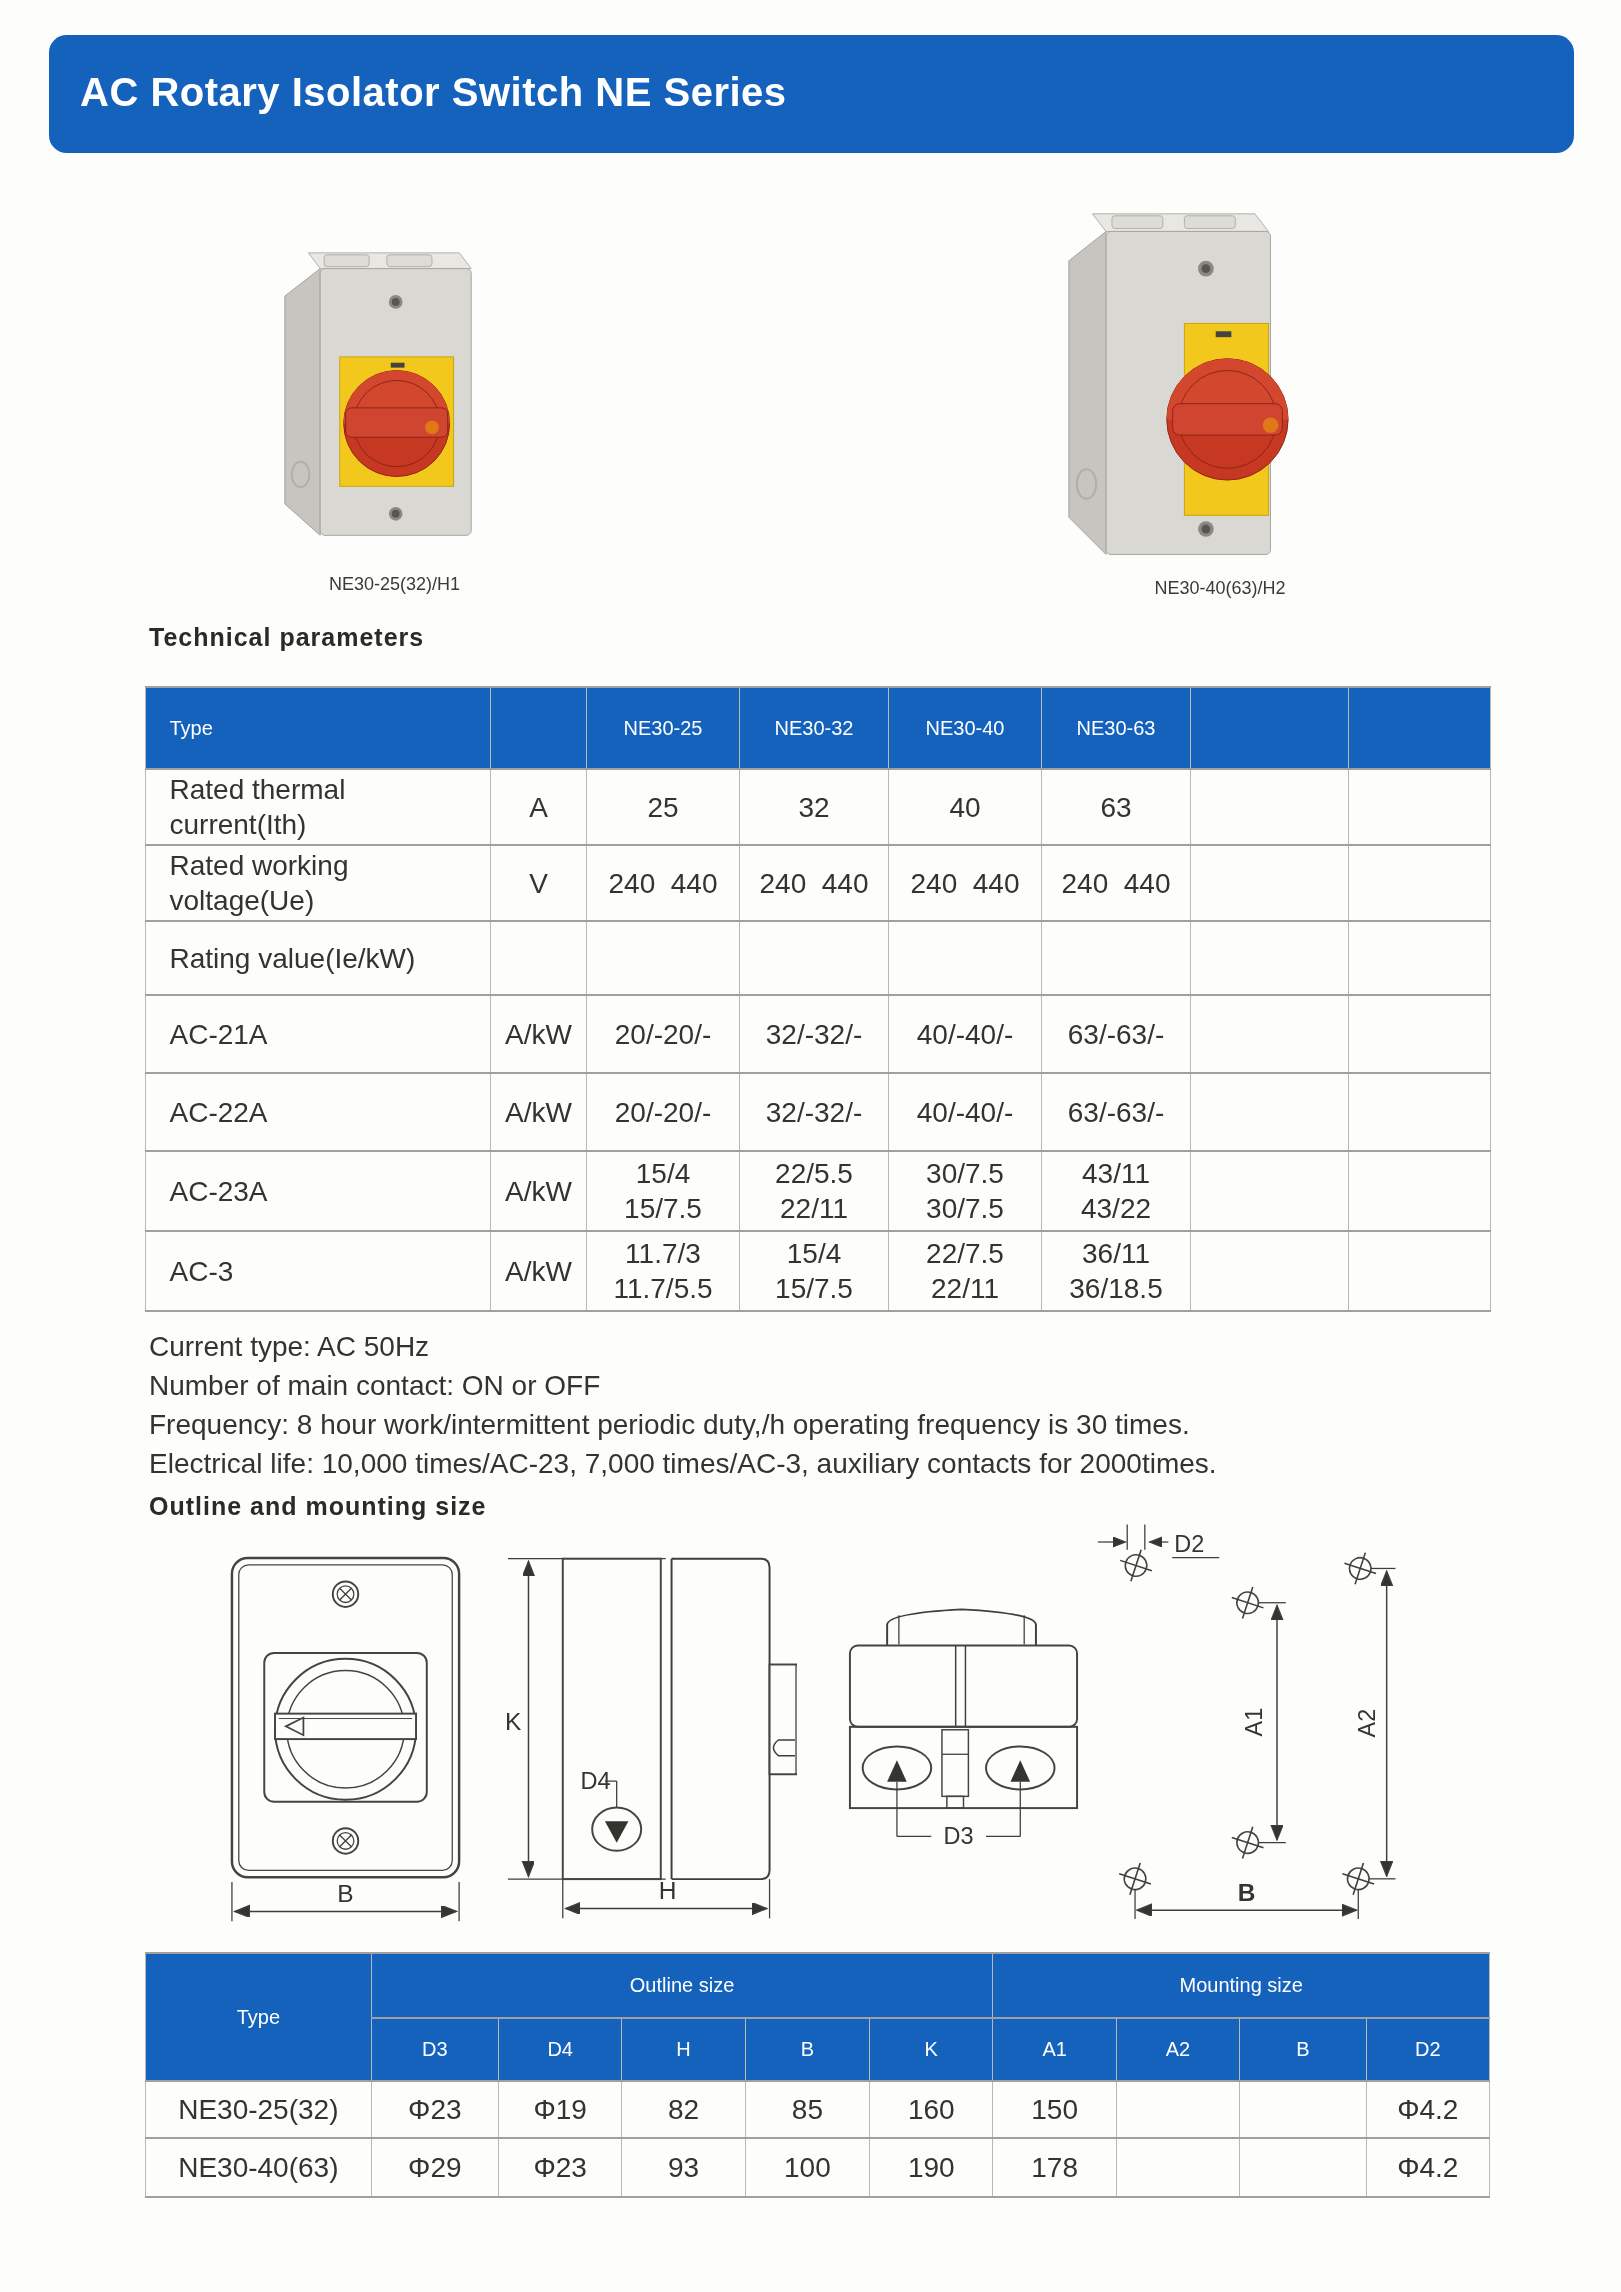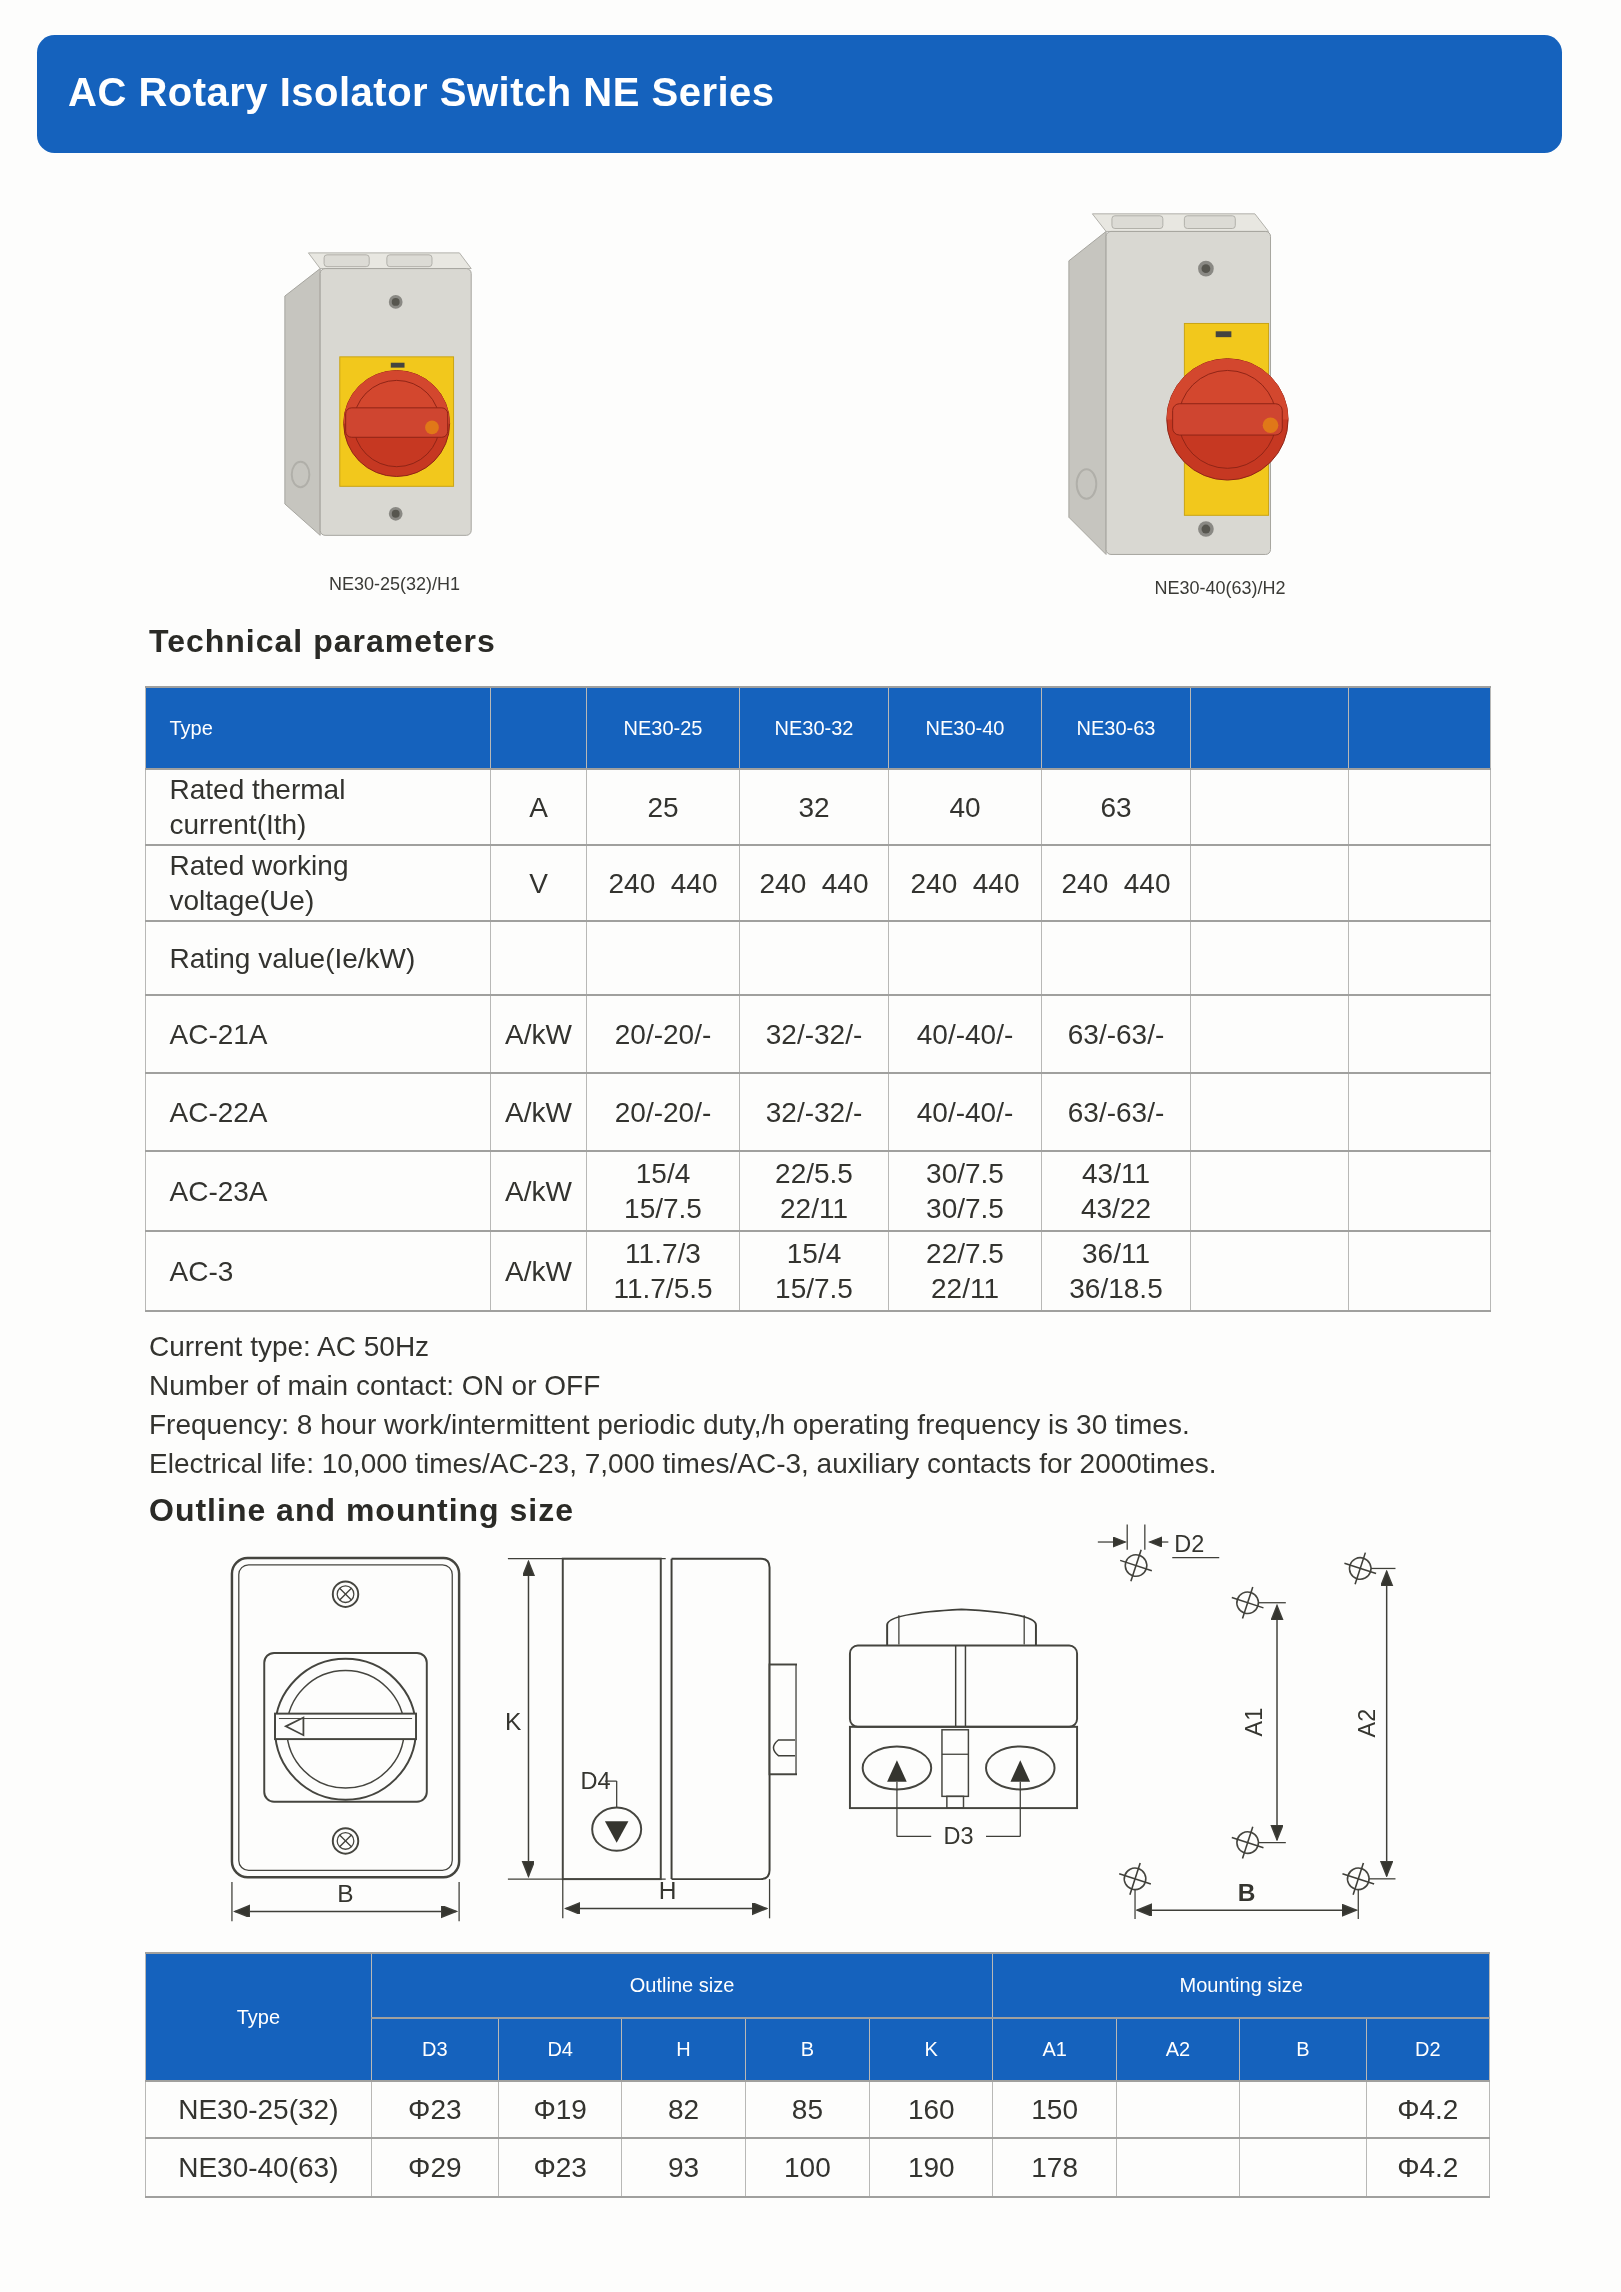--- a/index.html
+++ b/index.html
@@ -1,24 +1,24 @@
 <!DOCTYPE html>
 <html style="--blue: #1562bd; --knob-red: #c63822; --knob-red-light: #d3472e; --knob-red-dark: #8e2415; --plate-yellow: #f2c81c; --box-gray: #d9d8d2; --box-gray-side: #c6c5bf; --box-gray-top: #e8e7e1; --indicator-orange: #e07818; --line-dark: #45453f; --grid-gray: #a0a09e; --grid-light: #b8b8b6; --text-dark: #33332f;"><head>
 <meta charset="utf-8">
 <style>
   html,body { margin:0; padding:0; background:#ffffff; }
   .page { position:relative; width:1621px; height:2293px; background:#fdfdfc;
           font-family:"Liberation Sans", sans-serif; color:#35352f; overflow:hidden; }
 
-  .title-bar { position:absolute; left:37px; top:35px; width:1525px; height:118px;
+  .title-bar { position:absolute; left:49px; top:35px; width:1525px; height:118px;
                background:var(--blue,#1562bd); border-radius:17.6px; }
   .title-bar h1 { margin:0; padding:0 0 0 31px; line-height:114px; font-size:40px;
                   font-weight:bold; color:#ffffff; letter-spacing:0.5px; }
 
-  h2.section { position:absolute; margin:0; font-size:32px; font-weight:bold;
+  h2.section { position:absolute; margin:0; font-size:25px; font-weight:bold;
                color:#2a2a26; letter-spacing:1px; }
   #tech-heading { left:149px; top:623px; }
   #outline-heading { left:149px; top:1492px; }
 
   .abs { position:absolute; }
 
   .product-label { position:absolute; font-size:18px; color:#3a3a36; text-align:center; }
 
   .ptable { position:absolute; border-collapse:collapse; table-layout:fixed;
             border-top:2px solid #a0a09e; background:#fdfdfc; }

